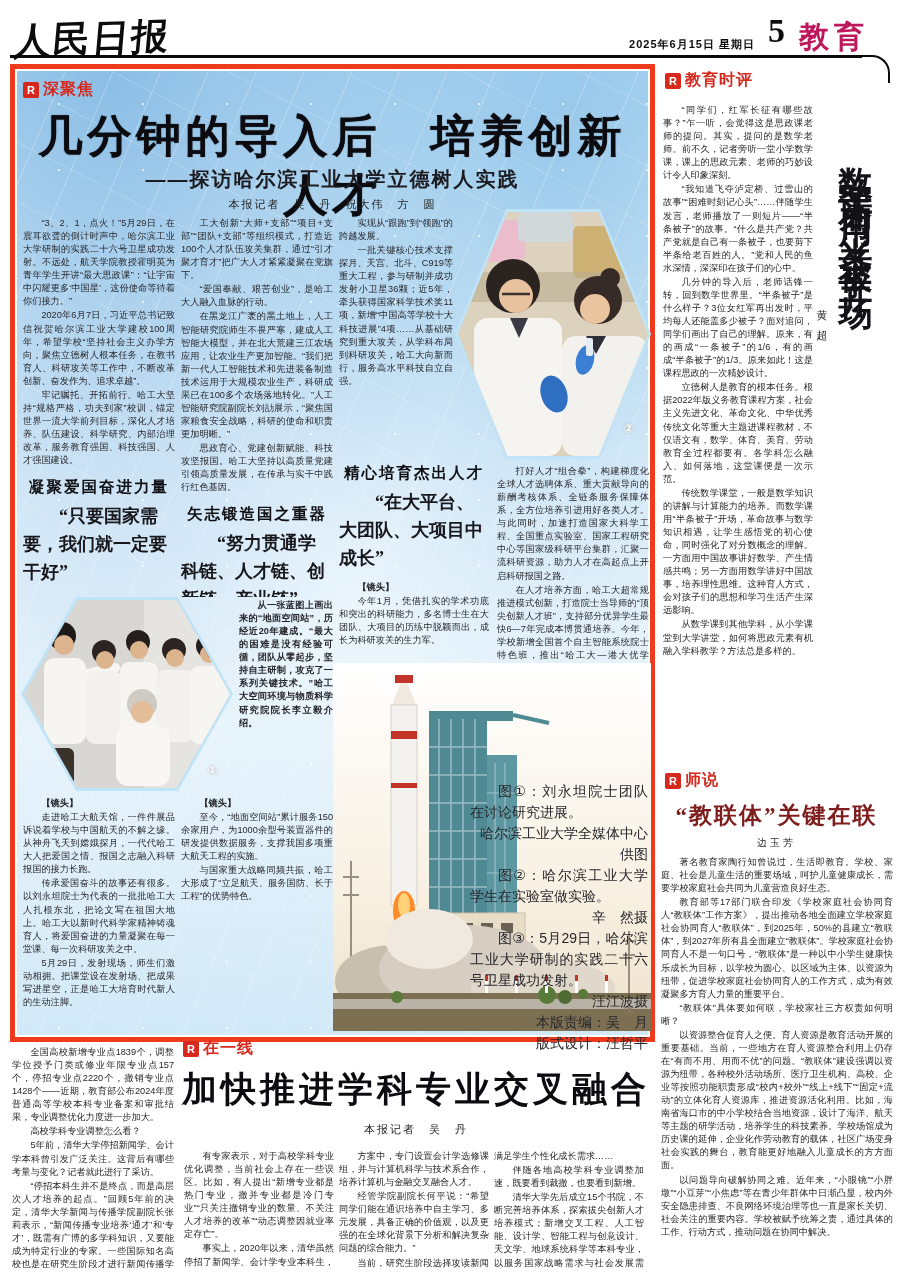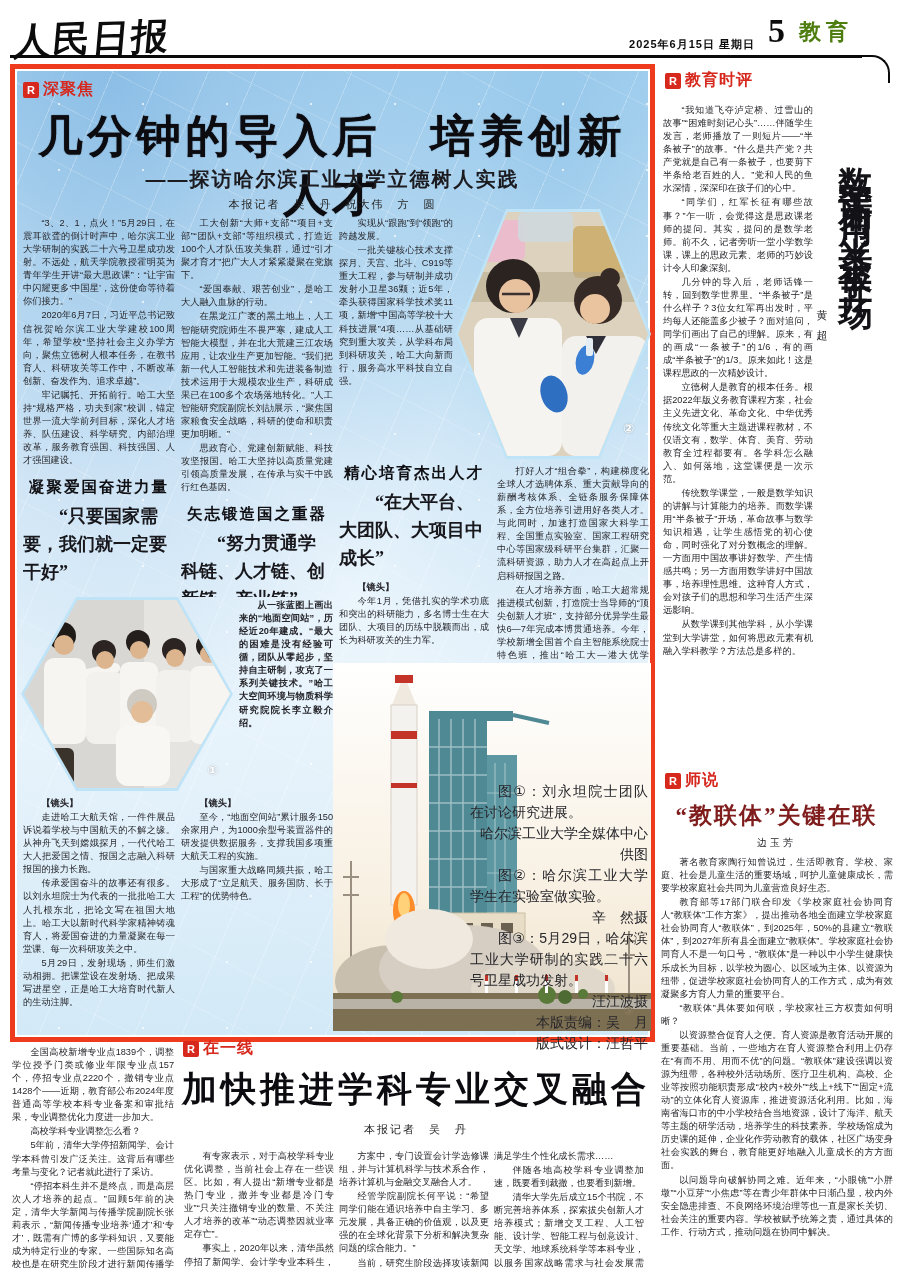--- a/index.html
+++ b/index.html
@@ -8,21 +8,21 @@
     font-family:"Liberation Sans","DejaVu Sans",sans-serif;color:#1c1c1f;overflow:hidden;
   }
   .abs{position:absolute;}
   
   .masthead{font-family:"Liberation Serif",serif;font-weight:900;font-size:37px;
     transform:skewX(-7deg) rotate(-2deg);letter-spacing:2px;color:#0c0c0c;}
   .header-rule{background:#0a0a0a;height:2.5px;}
   .header-hook{border-top:2.5px solid #0a0a0a;border-right:2.5px solid #0a0a0a;border-top-right-radius:18px;}
   .date{font-size:11px;font-weight:700;letter-spacing:1px;color:#0c0c0c;}
   .pagenum{font-family:"Liberation Serif",serif;font-size:34px;font-weight:700;color:#0c0c0c;}
-  .section-name{font-family:"Liberation Serif",serif;font-size:22px;font-weight:900;letter-spacing:5px;color:#4d7c0f;text-align:right;}
+  .section-name{font-family:"Liberation Serif",serif;font-size:30px;font-weight:900;letter-spacing:5px;color:#be185d;text-align:right;}
   
   .tag{display:flex;align-items:center;gap:4px;}
   .tag-box{width:16px;height:16px;background:#d7281d;color:#fff;font-weight:900;font-size:11px;
     display:flex;align-items:center;justify-content:center;border-radius:2px;}
   .tag-text{color:#d7281d;font-weight:900;font-size:16px;letter-spacing:1px;}
   
   .main-box{border:5px solid #ee3a1d;background:#fff;}
   .box-inner{position:absolute;inset:0;border:2px solid #ffffff;overflow:hidden;
     background:
       radial-gradient(ellipse at 15% 0%, rgba(125,180,225,.75), transparent 50%),
@@ -260,22 +260,22 @@
     <p class="cap-credit">本版责编：吴　月</p>
     <p class="cap-credit">版式设计：汪哲平</p>
   </div>
 </div>
 
 <div class="abs tag" style="left:665px;top:70px;">
   <span class="tag-box">R</span>
   <span class="tag-text">教育时评</span>
 </div>
 <div class="colblock" style="left:663px;top:104px;width:150px;height:654px;">
+  <p class="small">“同学们，红军长征有哪些故事？”乍一听，会觉得这是思政课老师的提问。其实，提问的是数学老师。前不久，记者旁听一堂小学数学课，课上的思政元素、老师的巧妙设计令人印象深刻。</p>
   <p class="small">“我知道飞夺泸定桥、过雪山的故事”“困难时刻记心头”……伴随学生发言，老师播放了一则短片——“半条被子”的故事。“什么是共产党？共产党就是自己有一条被子，也要剪下半条给老百姓的人。”党和人民的鱼水深情，深深印在孩子们的心中。</p>
-  <p class="small">“同学们，红军长征有哪些故事？”乍一听，会觉得这是思政课老师的提问。其实，提问的是数学老师。前不久，记者旁听一堂小学数学课，课上的思政元素、老师的巧妙设计令人印象深刻。</p>
   <p class="small">几分钟的导入后，老师话锋一转，回到数学世界里。“半条被子”是什么样子？3位女红军再出发时，平均每人还能盖多少被子？面对追问，同学们画出了自己的理解。原来，有的画成“一条被子”的1/6，有的画成“半条被子”的1/3。原来如此！这是课程思政的一次精妙设计。</p>
   <p class="small">立德树人是教育的根本任务。根据2022年版义务教育课程方案，社会主义先进文化、革命文化、中华优秀传统文化等重大主题进课程教材，不仅语文有，数学、体育、美育、劳动教育全过程都要有。各学科怎么融入、如何落地，这堂课便是一次示范。</p>
   <p class="small">传统数学课堂，一般是数学知识的讲解与计算能力的培养。而数学课用“半条被子”开场，革命故事与数学知识相遇，让学生感悟党的初心使命，同时强化了对分数概念的理解。一方面用中国故事讲好数学、产生情感共鸣；另一方面用数学讲好中国故事，培养理性思维。这种育人方式，会对孩子们的思想和学习生活产生深远影响。</p>
   <p class="small">从数学课到其他学科，从小学课堂到大学讲堂，如何将思政元素有机融入学科教学？方法总是多样的。</p>
 </div>
 <div class="abs vauthor" style="left:814px;top:300px;height:70px;">黄　超</div>
 <div class="abs vtitle" style="left:832px;top:140px;height:614px;">数学课为何用『半条被子』开场</div>
 
 <div class="abs tag" style="left:665px;top:770px;">
   <span class="tag-box">R</span>

